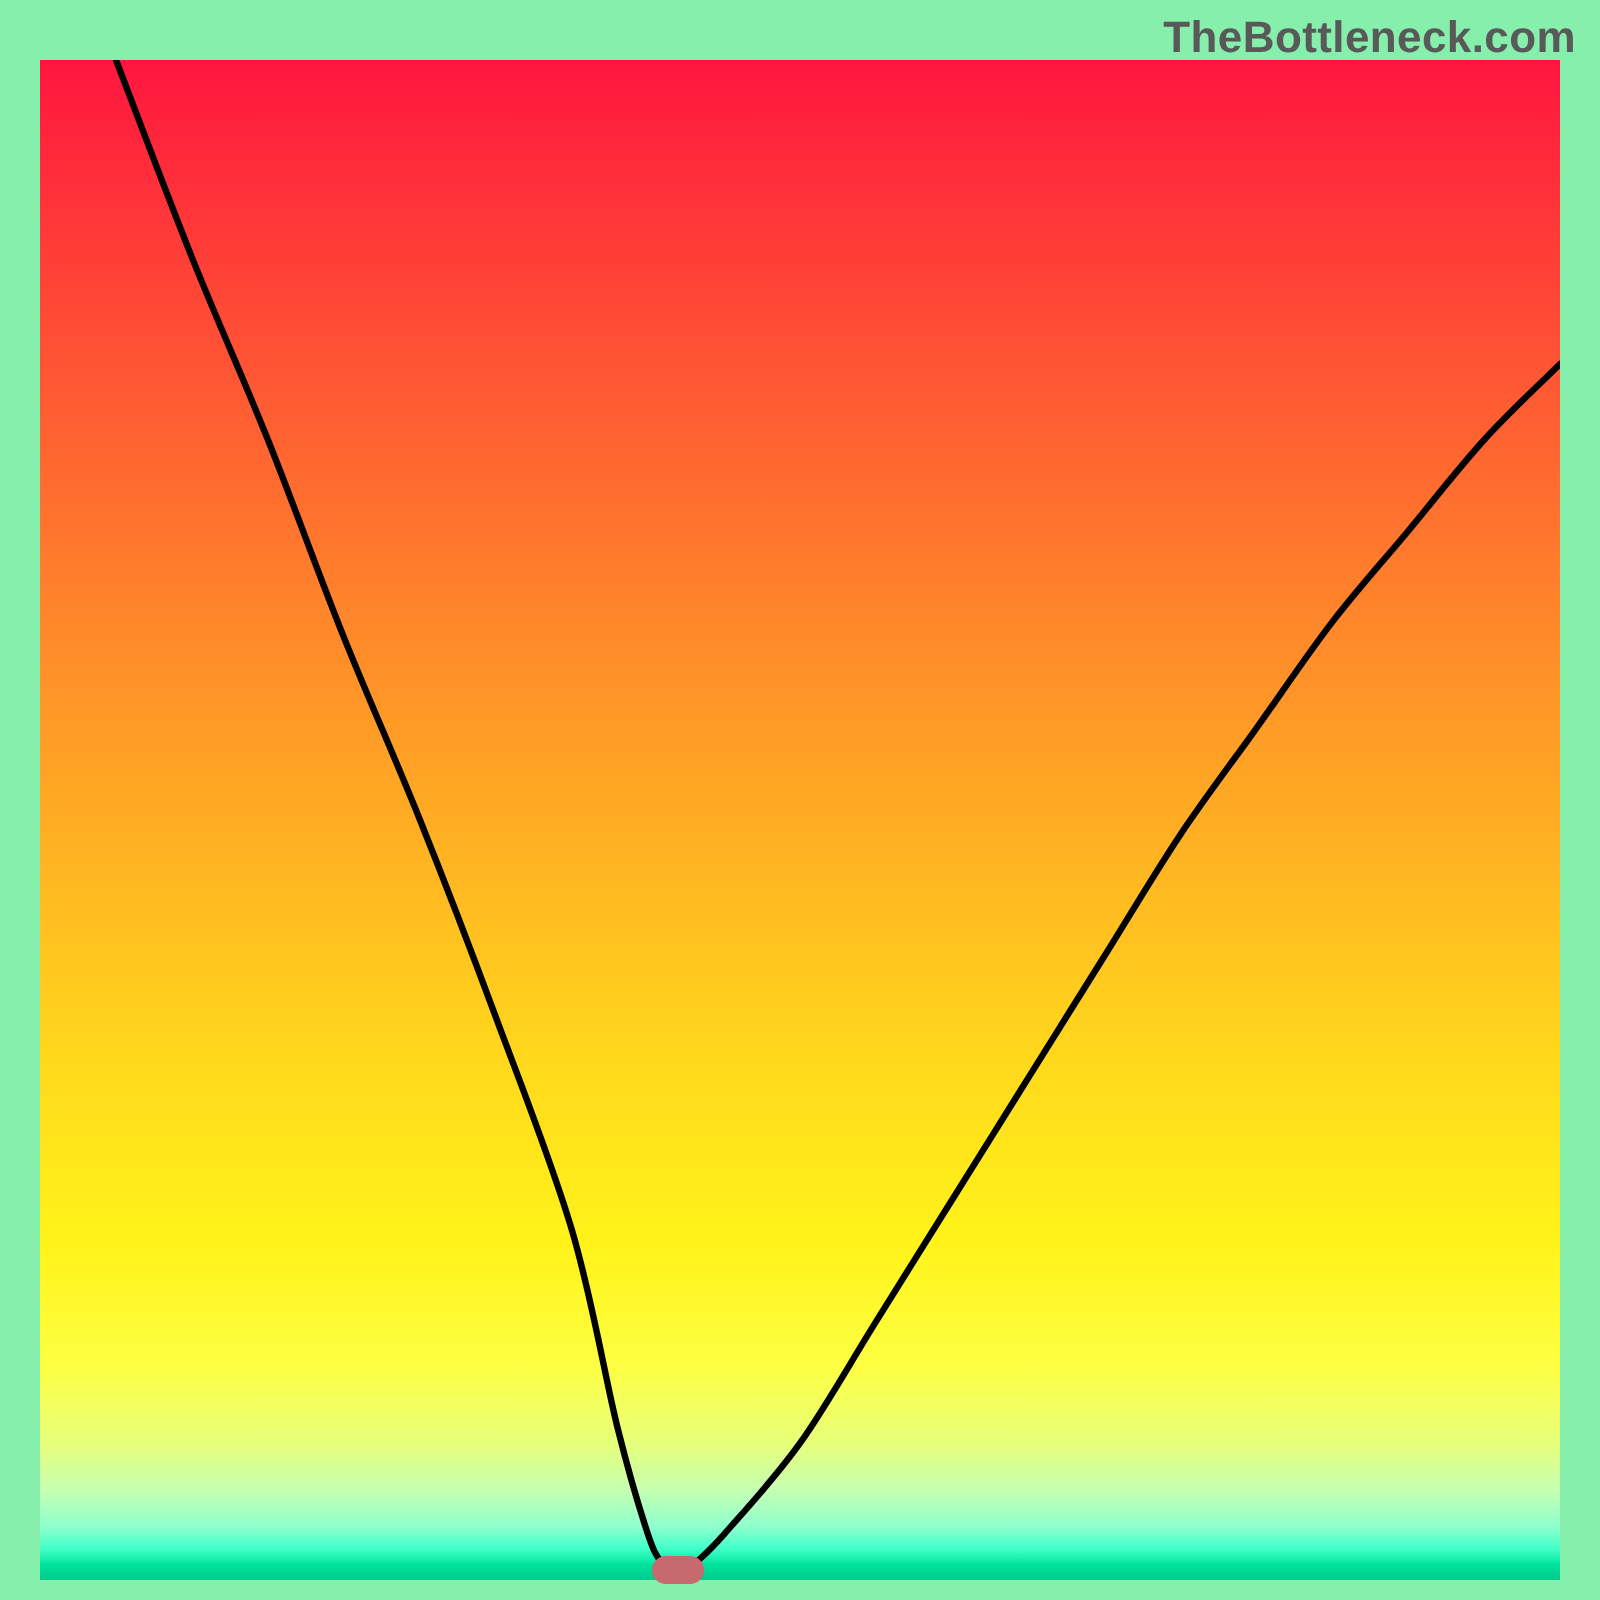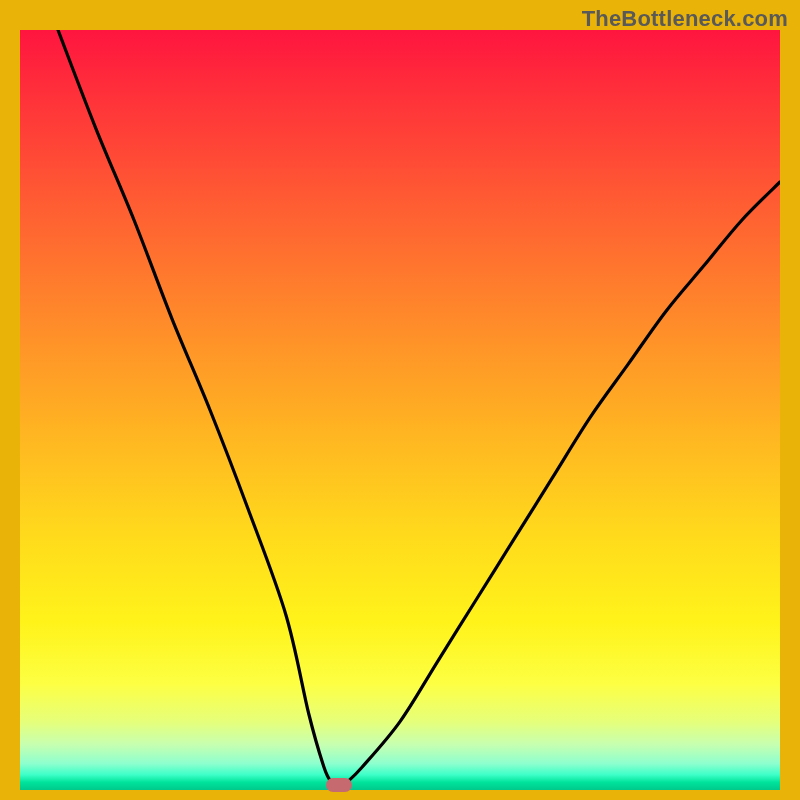--- a/index.html
+++ b/index.html
@@ -1,21 +1,21 @@
 <!DOCTYPE html>
 <html><head>
 <meta charset="utf-8">
 <style>
   * { margin: 0; padding: 0; box-sizing: border-box; }
   html, body { width: 800px; height: 800px; overflow: hidden; background: #000; }
   .frame {
     position: relative;
     width: 800px;
     height: 800px;
-    background: #eab308;
+    background: #86efac;
   }
   .watermark {
     position: absolute;
     top: 6px;
     right: 12px;
     font-family: Arial, Helvetica, sans-serif;
     font-size: 22px;
     font-weight: 600;
     color: #595959;
     letter-spacing: 0.2px;

